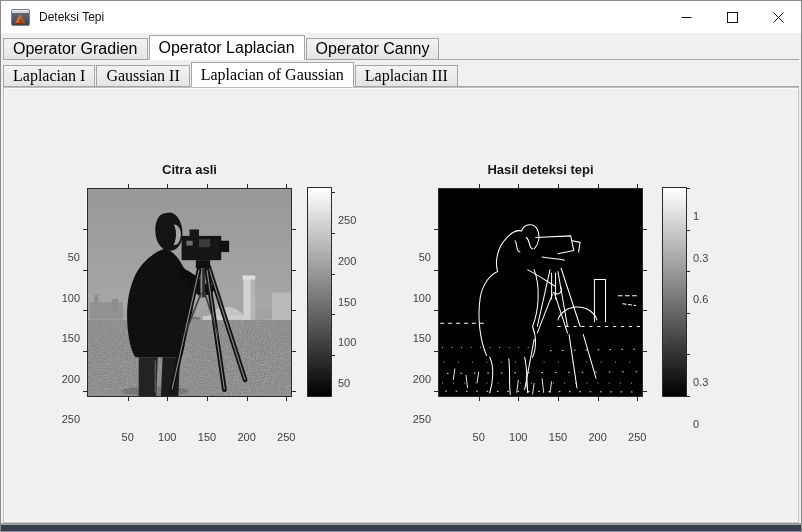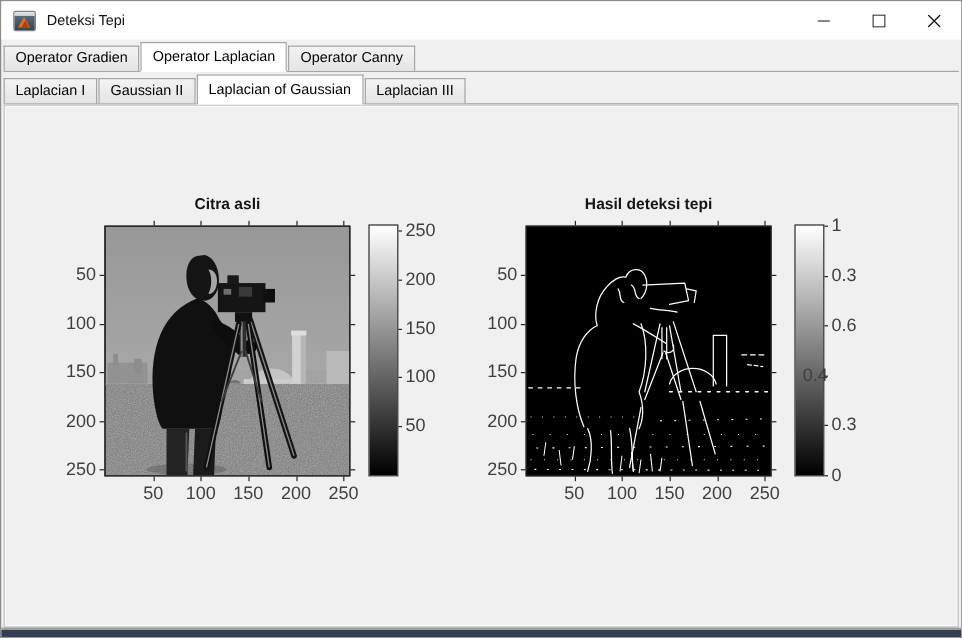--- a/index.html
+++ b/index.html
@@ -10,43 +10,43 @@
   .app-icon{width:17px;height:15px;margin-left:10px;position:relative;background:linear-gradient(#e8eaec 0%,#c9ced3 20%,#5a6a7a 21%,#39454f 100%);border:1px solid #7b848c;border-radius:2px;}
   .app-icon .tri{position:absolute;left:3px;bottom:2px;width:0;height:0;border-left:5px solid transparent;border-right:5px solid transparent;border-bottom:9px solid #e06c1e;}
   .app-icon .tri2{position:absolute;left:6px;bottom:2px;width:0;height:0;border-left:3px solid transparent;border-right:3px solid transparent;border-bottom:6px solid #a93f12;}
   .win-title{margin-left:9px;font-size:12px;color:#101010;}
   .win-controls{margin-left:auto;display:flex;height:32px;}
   .win-btn{width:46px;height:32px;display:flex;align-items:center;justify-content:center;cursor:default;}
   .win-btn svg{display:block;}
   
   .tabrow{position:absolute;left:2px;right:2px;display:flex;align-items:flex-end;border-bottom:1px solid #a5a5a5;padding-left:0;}
   #tabrow1{top:34px;height:24px;}
-  #tabrow2{top:60px;height:25px;}
-  .tab{box-sizing:border-box;height:21px;line-height:19px;padding:0 9px;font-size:12px;color:#000;
+  #tabrow2{top:60px;height:25px;font-family:Liberation Serif, serif;}
+  .tab{box-sizing:border-box;height:21px;line-height:19px;padding:0 9px;font-size:16px;color:#000;
        background:linear-gradient(#f3f3f3,#e4e4e4);border:1px solid #a5a5a5;border-bottom:none;
        margin-right:1px;white-space:nowrap;cursor:default;}
   .tab.active{background:#ffffff;height:25px;line-height:23px;margin-bottom:-1px;border-bottom:1px solid #ffffff;z-index:2;}
   
   .pane{position:absolute;left:2px;right:2px;top:86px;bottom:8px;background:#f0f0f0;
         border:1px solid #c0c0c0;box-shadow:inset 1px 1px 0 #fbfbfb, inset -1px -1px 0 #fbfbfb;}
   .bottom-line{position:absolute;left:0;right:0;bottom:6px;height:2px;background:#9e9e9e;}
   .bottom-strip{position:absolute;left:0;right:0;bottom:0;height:6px;background:#344051;}
   
   .fig-title{position:absolute;text-align:center;font-weight:bold;font-size:13px;color:#161616;}
   #fig0-title{left:87px;width:203px;top:161px;}
   #fig1-title{left:438px;width:203px;top:161px;}
   .axes{position:absolute;box-sizing:content-box;border:1px solid #2b2b2b;background:#000;}
   #axes0{left:86px;top:187px;width:203px;height:207px;}
   #axes1{left:437px;top:187px;width:203px;height:207px;}
   .axes svg{display:block;width:100%;height:100%;}
   .cbar{position:absolute;box-sizing:content-box;border:1px solid #2b2b2b;background:linear-gradient(#ffffff,#000000);}
   #cbar0{left:306px;top:186px;width:23px;height:208px;}
   #cbar1{left:661px;top:186px;width:23px;height:208px;}
   
-  .tick-label{position:absolute;font-size:15px;color:#3f3f3f;white-space:nowrap;}
+  .tick-label{position:absolute;font-size:11px;color:#3f3f3f;white-space:nowrap;margin-top:28px;}
   .x-label{transform:translate(-50%,0);}
   .y-label{transform:translate(-100%,-50%);}
   .cb-label{transform:translate(0,-50%);}
   .tick-mark{position:absolute;background:#262626;}
 </style>
 </head>
 <body>
 
 <div class="window">
 

